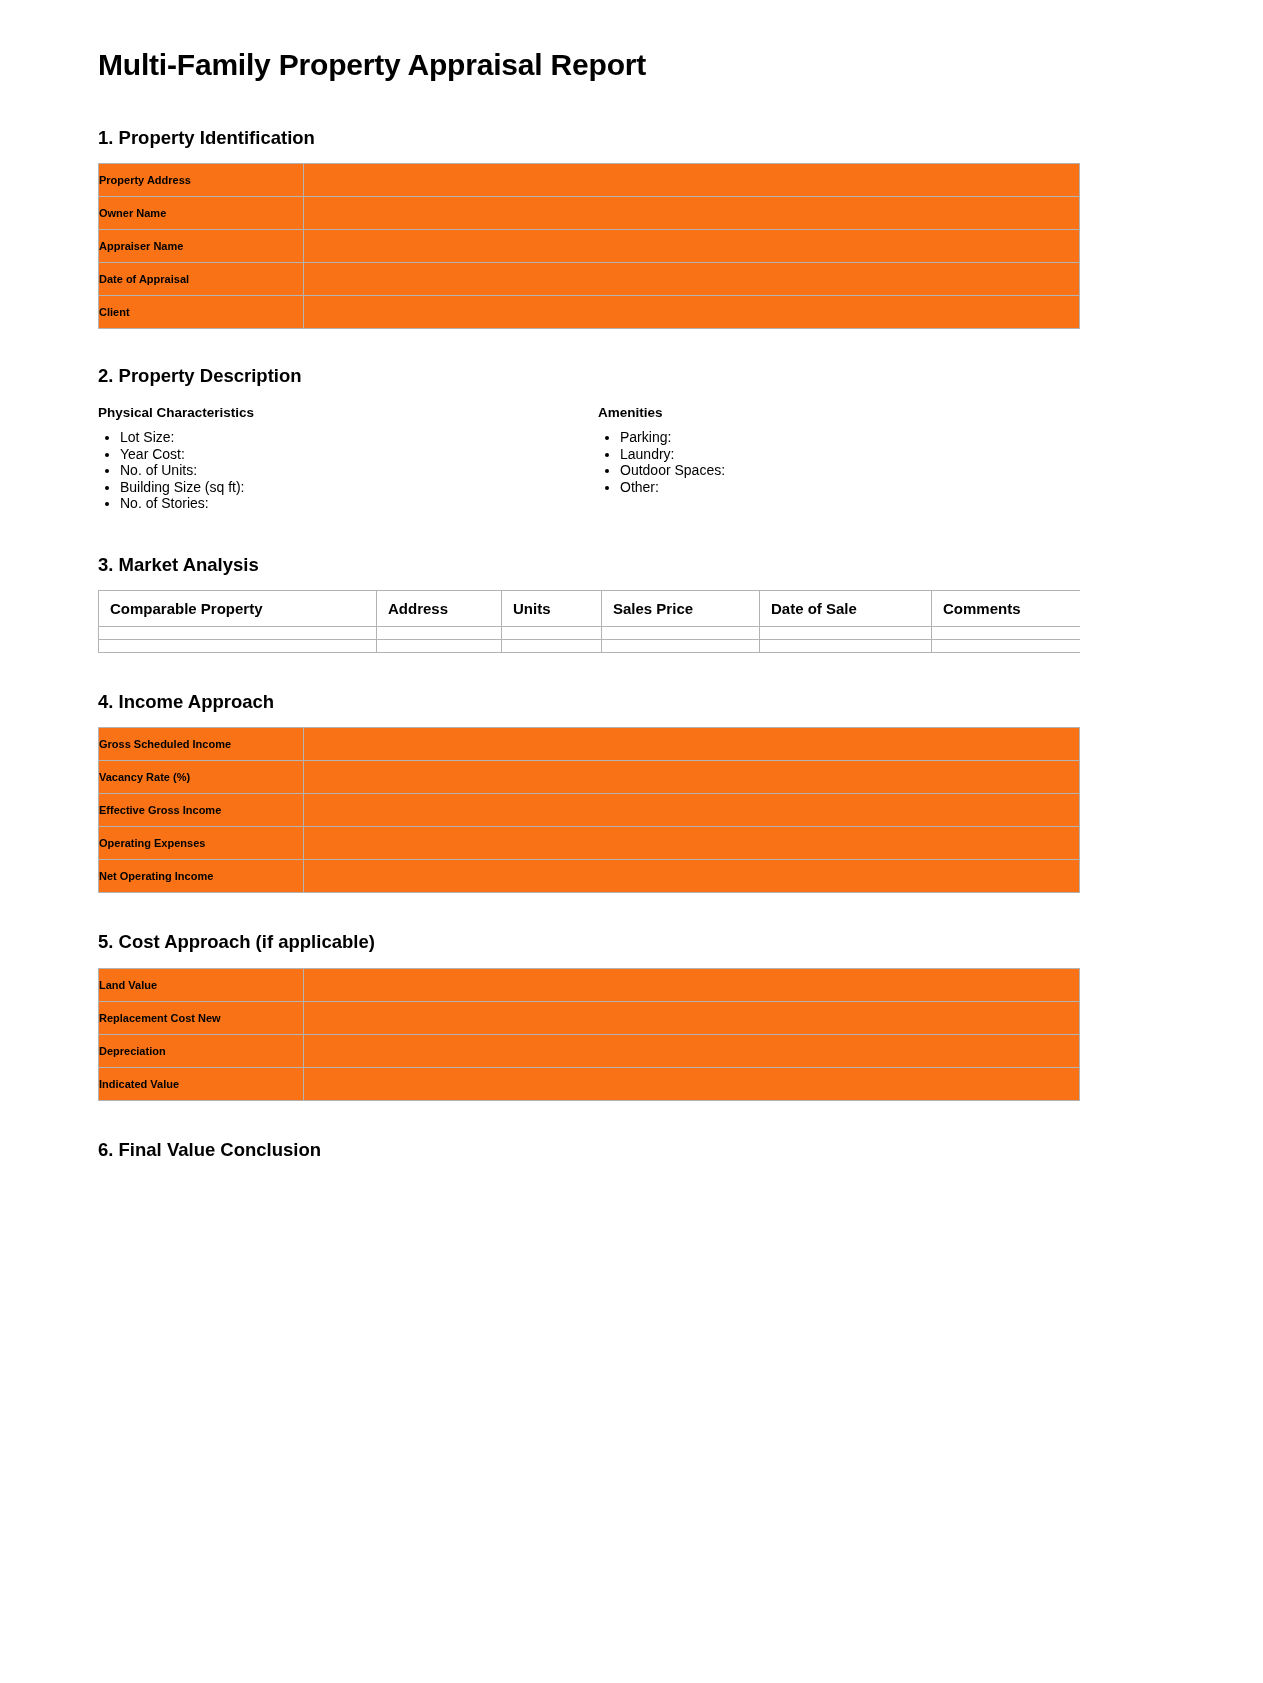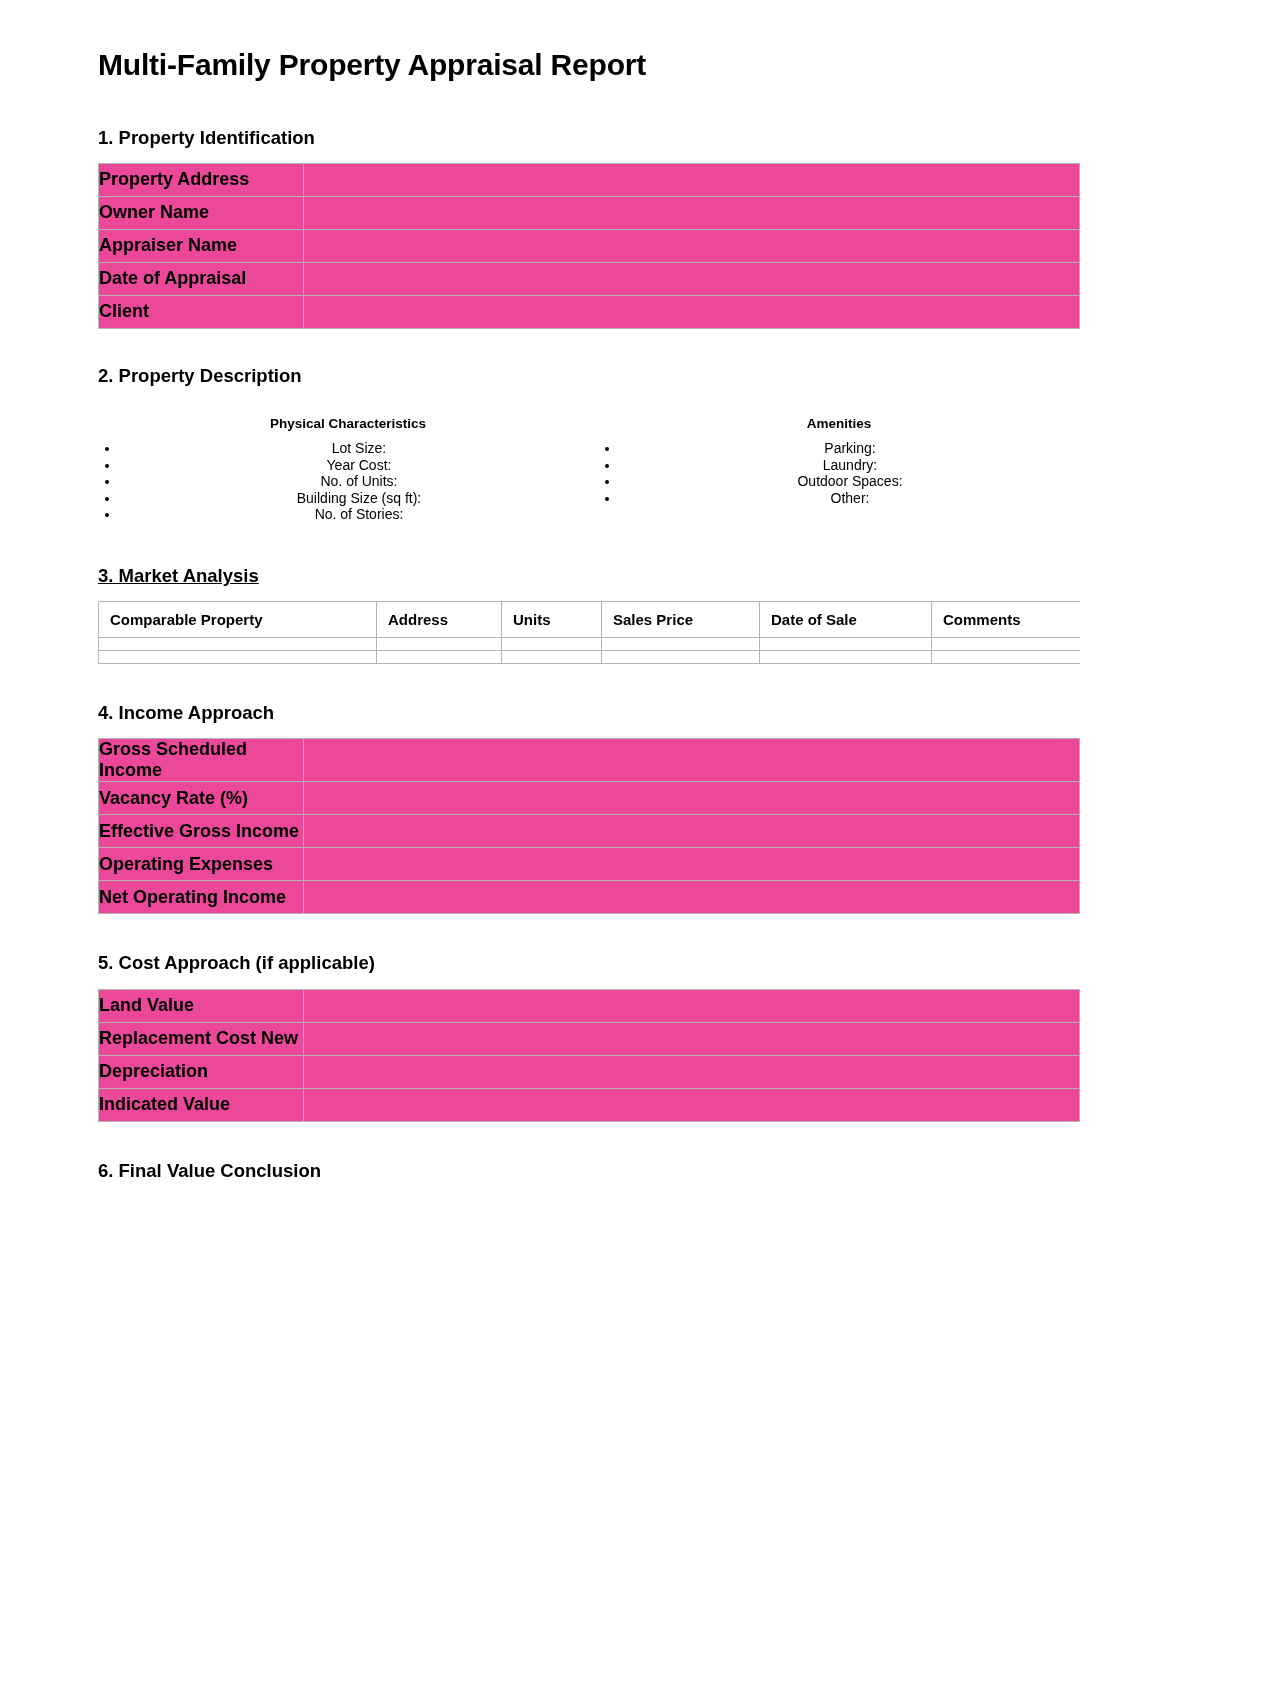--- a/index.html
+++ b/index.html
@@ -50,22 +50,22 @@
   table.grid {
     border-collapse: collapse;
     width: 982px;
     margin-top: 14px;
     table-layout: fixed;
   }
   table.grid td, table.grid th {
     border: 1px solid #b3b3b3;
     padding: 0;
     vertical-align: middle;
-    font-size: 18px;
-    background: #ec4899;
+    font-size: 11px;
+    background: #f97316;
   }
   .label-cell {
     font-weight: bold;
     padding: 9px 0 9px 11px;
     height: 33px;
   }
   .value-cell {
     padding: 9px 8px;
     height: 33px;
   }
@@ -97,44 +97,43 @@
   .mk-c1 { width: 278px; }
   .mk-c2 { width: 125px; }
   .mk-c3 { width: 100px; }
   .mk-c4 { width: 158px; }
   .mk-c5 { width: 172px; }
   .mk-c6 { width: 149px; }
 
   
   .desc-wrap {
     display: flex;
-    margin-top: 29px;
-    width: 982px;
-    text-align: center;
+    margin-top: 18px;
+    width: 982px;
   }
   .desc-col { width: 500px; }
   .desc-col.right { width: 482px; }
   .desc-head {
     font-size: 13.5px;
     font-weight: bold;
     margin: 0 0 8px 0;
     line-height: 1.2;
   }
   ul.desc-list {
     margin: 0;
     padding-left: 22px;
     list-style-type: disc;
   }
   ul.desc-list li {
     font-size: 14px;
     line-height: 16.6px;
     margin: 0;
     padding: 0;
   }
-  .sec3-gap { padding-top: 42px; text-decoration: underline; }
+  .sec3-gap { padding-top: 42px; }
   .sec4-gap { padding-top: 38px; }
   .sec5-gap { padding-top: 38px; }
   .sec6-gap { padding-top: 38px; }
 </style>
 </head>
 <body>
 
 <div class="page">
   <div class="content">
 

